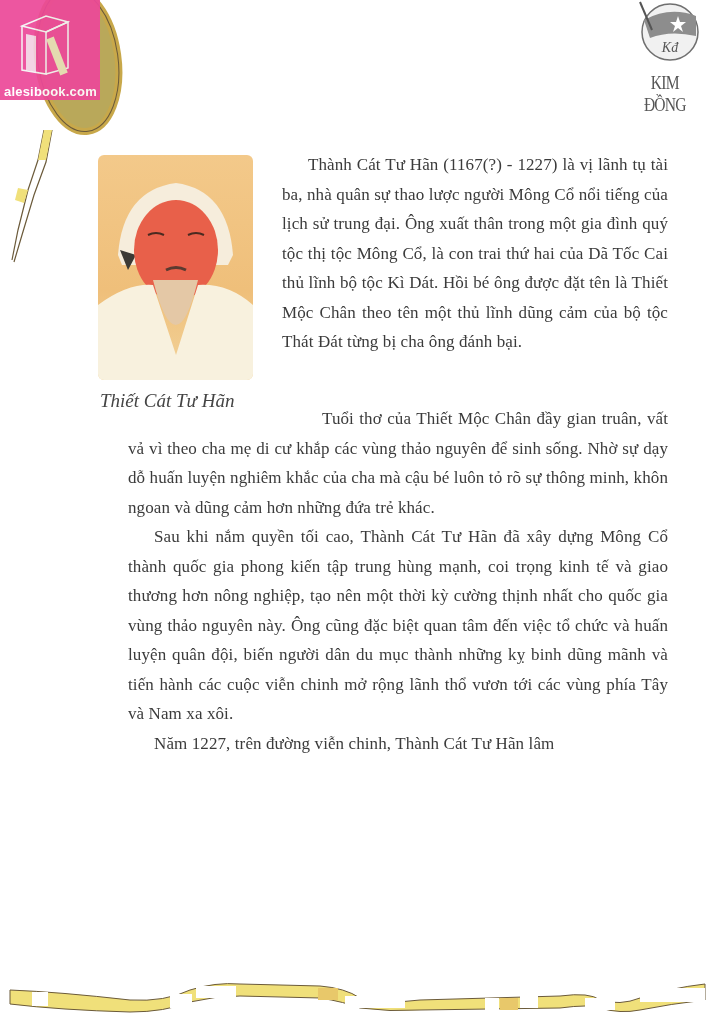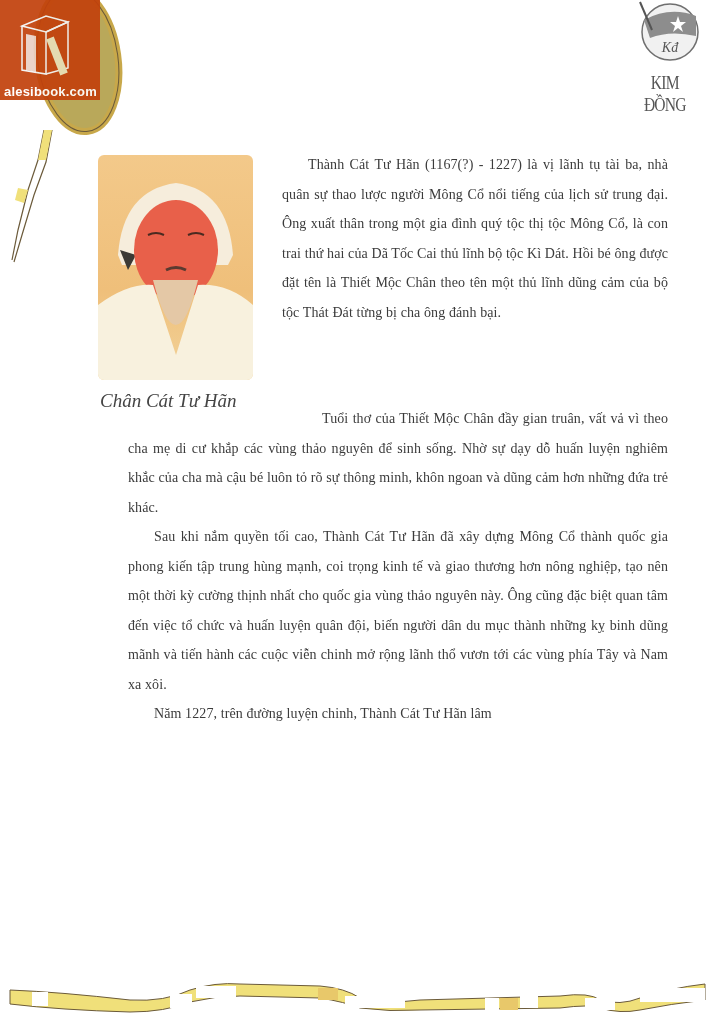--- a/index.html
+++ b/index.html
@@ -4,21 +4,21 @@
 <style>
   html, body { margin: 0; padding: 0; }
   body {
     width: 720px; height: 1032px; position: relative; overflow: hidden;
     background: #ffffff;
     font-family: "Liberation Serif", "DejaVu Serif", serif;
     color: #3a3a3a;
   }
   .watermark {
     position: absolute; left: 0; top: 0; width: 100px; height: 100px;
-    background: #c2410c; z-index: 3; opacity: 0.92;
+    background: #ec4899; z-index: 3; opacity: 0.92;
   }
   .watermark-text {
     position: absolute; left: 4px; top: 84px; font-family: "Liberation Sans", sans-serif;
     color: #ffffff; font-size: 13px; font-weight: bold; letter-spacing: 0.2px;
   }
   .watermark-book {
     position: absolute; left: 16px; top: 14px; width: 58px; height: 62px;
   }
   .deco-top { position: absolute; left: 0; top: 0; width: 140px; height: 270px; z-index: 2; }
   .logo {
@@ -31,21 +31,21 @@
   }
   .portrait {
     position: absolute; left: 98px; top: 155px; width: 155px; height: 225px;
     border-radius: 6px; overflow: hidden;
     background: linear-gradient(180deg, #f3c98a 0%, #efbf7a 60%, #f2d39a 100%);
   }
   .caption {
     position: absolute; left: 100px; top: 390px; font-style: italic; font-size: 19px; color: #444;
   }
   .text {
-    position: absolute; font-size: 14px; line-height: 29.5px; color: #3b3b3b;
+    position: absolute; font-size: 17px; line-height: 29.5px; color: #3b3b3b;
     text-align: justify; letter-spacing: 0.1px;
   }
   .text p { margin: 0; }
   .para-top { left: 282px; top: 150px; width: 386px; }
   .para-top p { text-indent: 26px; }
   .para-main { left: 100px; top: 404px; width: 568px; }
   .para-main p { text-indent: 26px; margin-left: 28px; }
   .para-main p.first { text-indent: 194px; }
   .deco-bottom { position: absolute; left: 0; top: 980px; width: 720px; height: 40px; }
 </style>
@@ -86,30 +86,30 @@
     <path d="M20 100 Q25 35 78 28 Q130 35 135 100 L130 110 L24 110 Z" fill="#f6eddc"></path>
     <path d="M22 95 L30 115 L38 100 Z" fill="#3c3a35"></path>
     <ellipse cx="78" cy="95" rx="42" ry="50" fill="#e8604a"></ellipse>
     <path d="M50 80 Q58 76 66 80" stroke="#4a2a20" stroke-width="2" fill="none"></path>
     <path d="M90 80 Q98 76 106 80" stroke="#4a2a20" stroke-width="2" fill="none"></path>
     <path d="M68 115 Q78 110 88 115" stroke="#5a3a30" stroke-width="3" fill="none"></path>
     <path d="M0 225 L0 150 Q30 128 55 130 L78 200 L100 130 Q130 128 155 150 L155 225 Z" fill="#f8f1de"></path>
     <path d="M55 125 Q78 215 100 125 Z" fill="#e4c8a6"></path>
   </svg>
 </div>
-<div class="caption">Chân Cát Tư Hãn</div>
+<div class="caption">Thiết Cát Tư Hãn</div>
 
 <div class="text para-top">
   <p>Thành Cát Tư Hãn (1167(?) - 1227) là vị lãnh tụ tài ba, nhà quân sự thao lược người Mông Cổ nổi tiếng của lịch sử trung đại. Ông xuất thân trong một gia đình quý tộc thị tộc Mông Cổ, là con trai thứ hai của Dã Tốc Cai thủ lĩnh bộ tộc Kì Dát. Hồi bé ông được đặt tên là Thiết Mộc Chân theo tên một thủ lĩnh dũng cảm của bộ tộc Thát Đát từng bị cha ông đánh bại.</p>
 </div>
 
 <div class="text para-main">
   <p class="first">Tuổi thơ của Thiết Mộc Chân đầy gian truân, vất vả vì theo cha mẹ di cư khắp các vùng thảo nguyên để sinh sống. Nhờ sự dạy dỗ huấn luyện nghiêm khắc của cha mà cậu bé luôn tỏ rõ sự thông minh, khôn ngoan và dũng cảm hơn những đứa trẻ khác.</p>
   <p>Sau khi nắm quyền tối cao, Thành Cát Tư Hãn đã xây dựng Mông Cổ thành quốc gia phong kiến tập trung hùng mạnh, coi trọng kinh tế và giao thương hơn nông nghiệp, tạo nên một thời kỳ cường thịnh nhất cho quốc gia vùng thảo nguyên này. Ông cũng đặc biệt quan tâm đến việc tổ chức và huấn luyện quân đội, biến người dân du mục thành những kỵ binh dũng mãnh và tiến hành các cuộc viễn chinh mở rộng lãnh thổ vươn tới các vùng phía Tây và Nam xa xôi.</p>
-  <p>Năm 1227, trên đường luyện chinh, Thành Cát Tư Hãn lâm</p>
+  <p>Năm 1227, trên đường viễn chinh, Thành Cát Tư Hãn lâm</p>
 </div>
 
 <svg class="deco-bottom" viewBox="0 0 720 40">
   <path d="M10 10 Q60 12 130 20 Q165 22 190 10 Q215 2 240 4 L320 6 Q345 8 360 18 Q390 24 420 20 L560 16 Q590 12 600 20 Q620 26 640 18 Q670 8 705 4 L705 20 Q670 24 640 30 Q620 34 600 28 Q590 24 560 28 L420 30 Q390 32 360 28 Q345 22 320 18 L240 16 Q215 16 190 22 Q165 32 130 32 Q60 30 10 24 Z" fill="#f0e07a" stroke="#6b5a3a" stroke-width="1"></path>
   <rect x="32" y="12" width="16" height="14" fill="#ffffff"></rect>
   <rect x="170" y="14" width="22" height="14" fill="#ffffff"></rect>
   <rect x="196" y="6" width="40" height="12" fill="#ffffff"></rect>
   <rect x="318" y="8" width="20" height="12" fill="#e8c86a"></rect>
   <rect x="345" y="16" width="60" height="12" fill="#ffffff"></rect>
   <rect x="485" y="18" width="14" height="12" fill="#ffffff"></rect>

